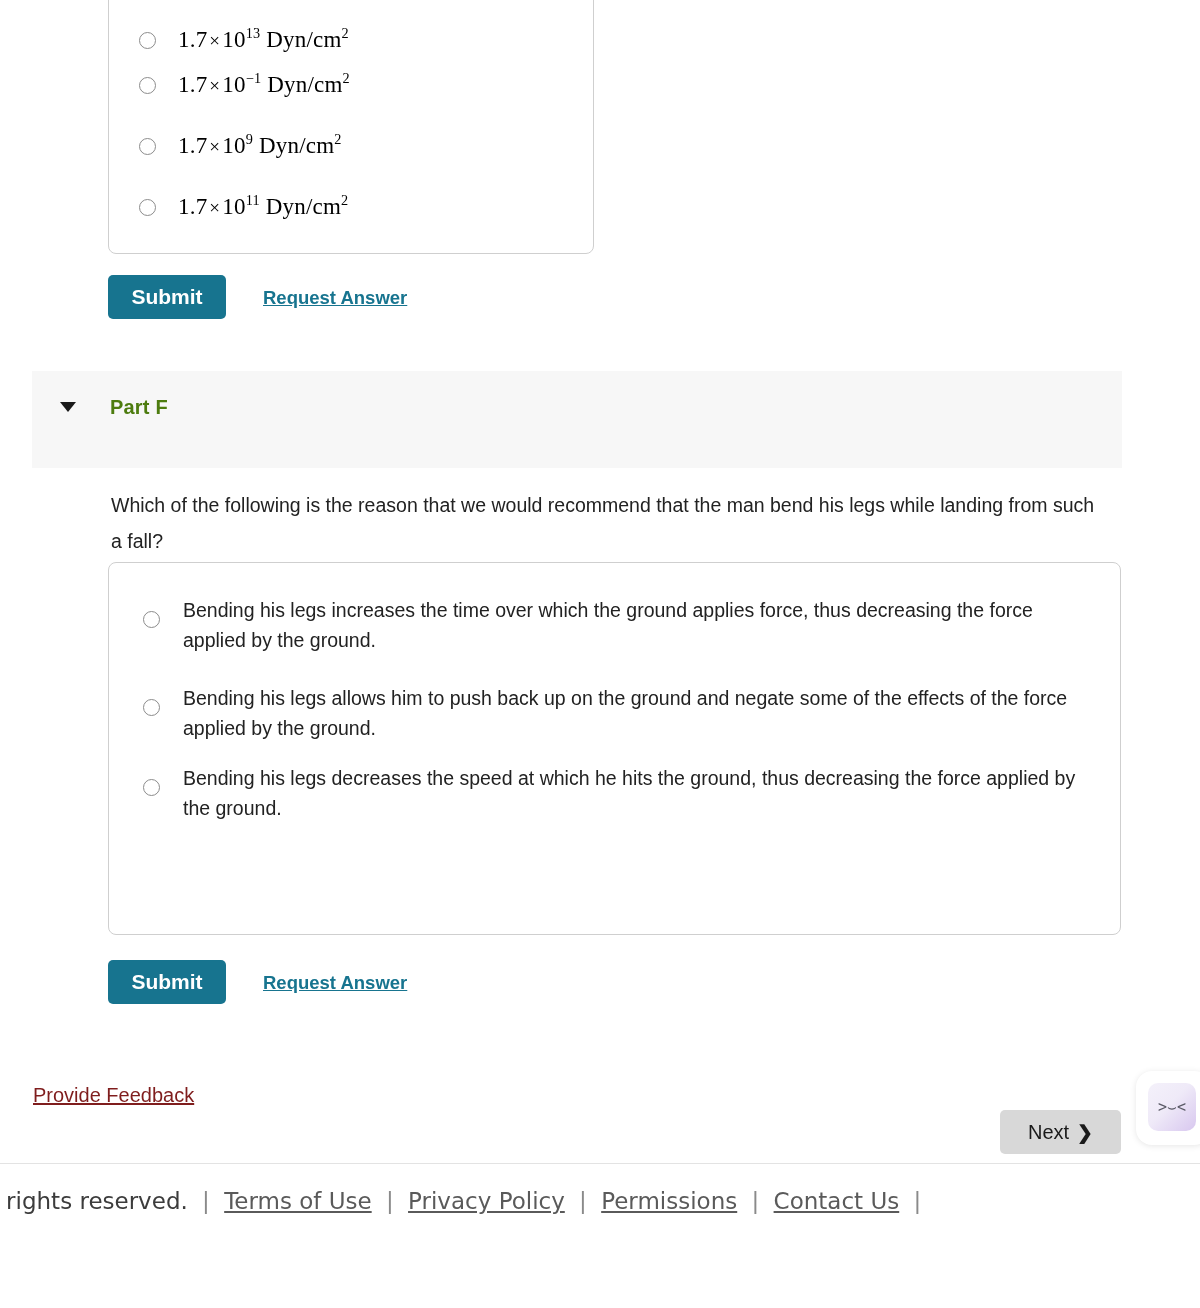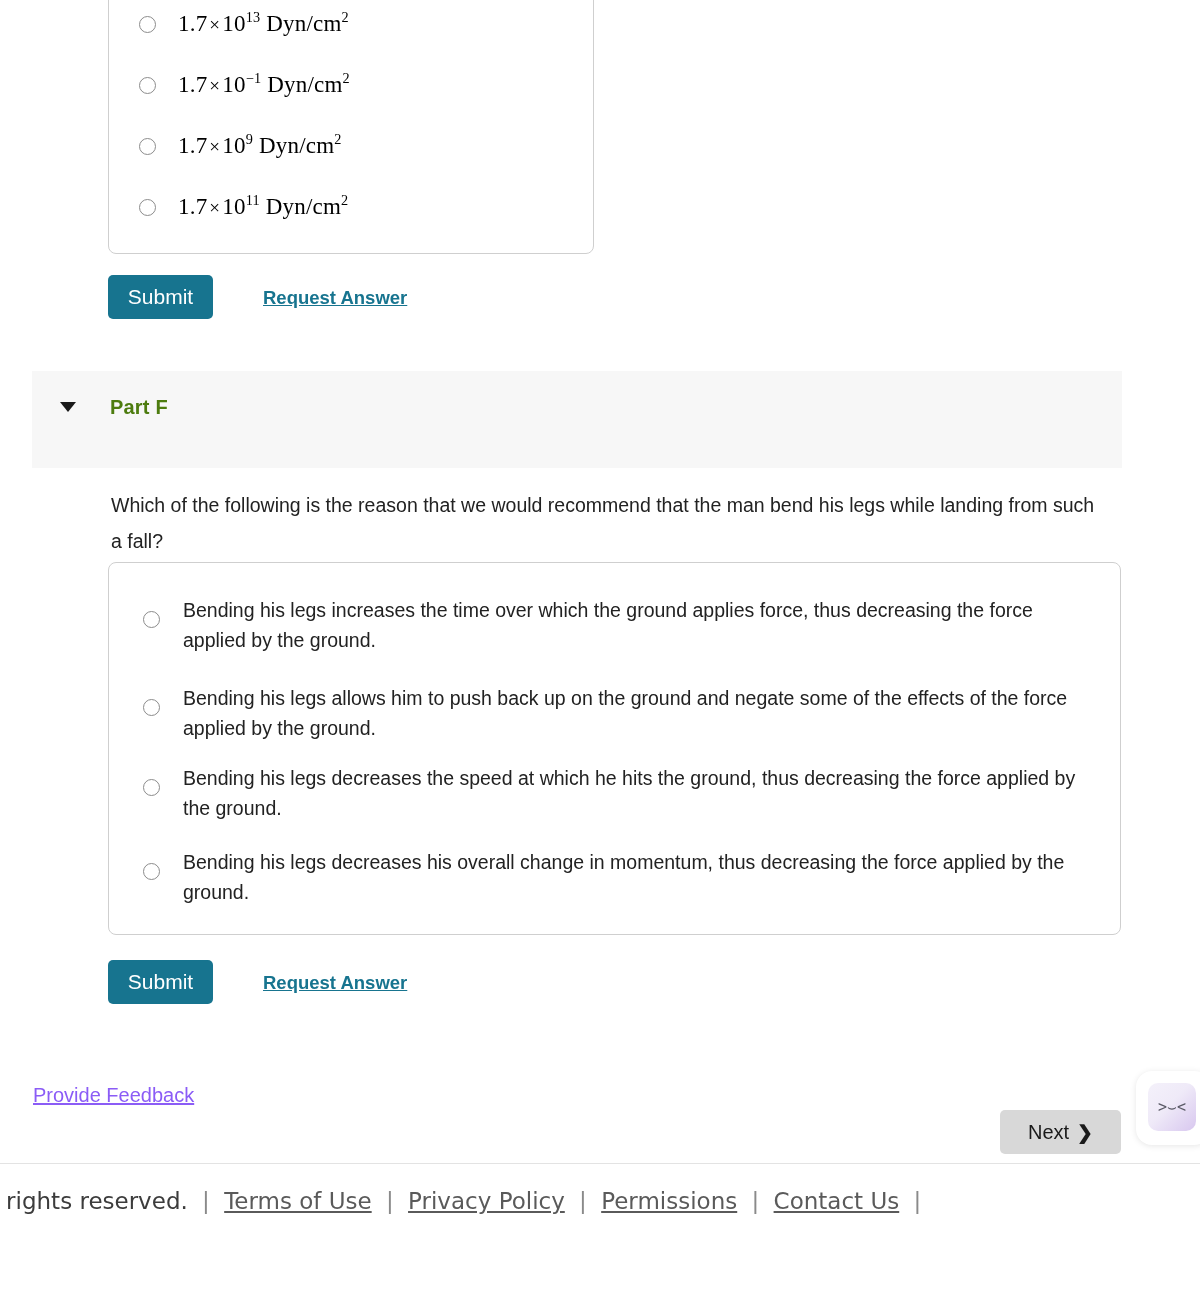--- a/index.html
+++ b/index.html
@@ -66,23 +66,23 @@
 
   
   .submit-btn {
     position: absolute;
     background: #17748f;
     color: #ffffff;
     border: none;
     border-radius: 5px;
     font-family: "Liberation Sans", sans-serif;
     font-size: 21px;
-    font-weight: 400;
+    font-weight: 700;
     padding: 0;
-    width: 105px;
+    width: 118px;
     height: 44px;
     line-height: 44px;
     text-align: center;
     cursor: pointer;
   }
   .request-link {
     position: absolute;
     color: #17748f;
     font-size: 18.5px;
     font-weight: bold;
@@ -151,21 +151,21 @@
     font-size: 19.5px;
     line-height: 30px;
     color: #222;
   }
 
   
   #provide-feedback {
     position: absolute;
     left: 33px;
     top: 1084px;
-    color: #8b5cf6;
+    color: #7f1d1d;
     font-size: 20px;
     text-decoration: underline;
     cursor: pointer;
   }
   #next-btn {
     position: absolute;
     left: 1000px;
     top: 1082px;
     width: 121px;
     height: 44px;
@@ -235,21 +235,21 @@
   #footer-line a {
     color: #5a5a5a;
     text-decoration: underline;
     cursor: pointer;
   }
 </style>
 </head>
 <body>
 
 <div class="choice-box" id="top-choice-box">
-  <div class="math-option" style="top:48px;">
+  <div class="math-option" style="top:64px;">
     <span class="radio"></span>
     <span class="mathtext">
       <span>1.7</span><span class="times">×</span><span>10</span><sup>13</sup>&nbsp;<span>Dyn/cm</span><sup>2</sup>
     </span>
   </div>
   <div class="math-option" style="top:109px;align-items:center;">
     <span class="radio"></span>
     <span class="mathtext">
       <span>1.7</span><span class="times">×</span><span>10</span><sup>−1</sup>&nbsp;<span>Dyn/cm</span><sup>2</sup>
     </span>
@@ -282,24 +282,20 @@
     <span class="radio"></span>
     <span class="opt-label">Bending his legs increases the time over which the ground applies force, thus decreasing the force applied by the ground.</span>
   </div>
   <div class="text-option" style="top:120px;justify-content:center;">
     <span class="radio"></span>
     <span class="opt-label">Bending his legs allows him to push back up on the ground and negate some of the effects of the force applied by the ground.</span>
   </div>
   <div class="text-option" style="top:200px;">
     <span class="radio"></span>
     <span class="opt-label">Bending his legs decreases the speed at which he hits the ground, thus decreasing the force applied by the ground.</span>
-  </div>
-  <div class="text-option" style="top:284px;">
-    <span class="radio"></span>
-    <span class="opt-label">Bending his legs decreases his overall change in momentum, thus decreasing the force applied by the ground.</span>
   </div>
 </div>
 
 <button class="submit-btn" id="part-f-submit" style="left:108px; top:960px;">Submit</button>
 <span class="request-link" id="part-f-request" style="left:263px; top:972px;">Request Answer</span>
 
 <span id="provide-feedback">Provide Feedback</span>
 
 <button id="next-btn">
   <span>Next</span>

